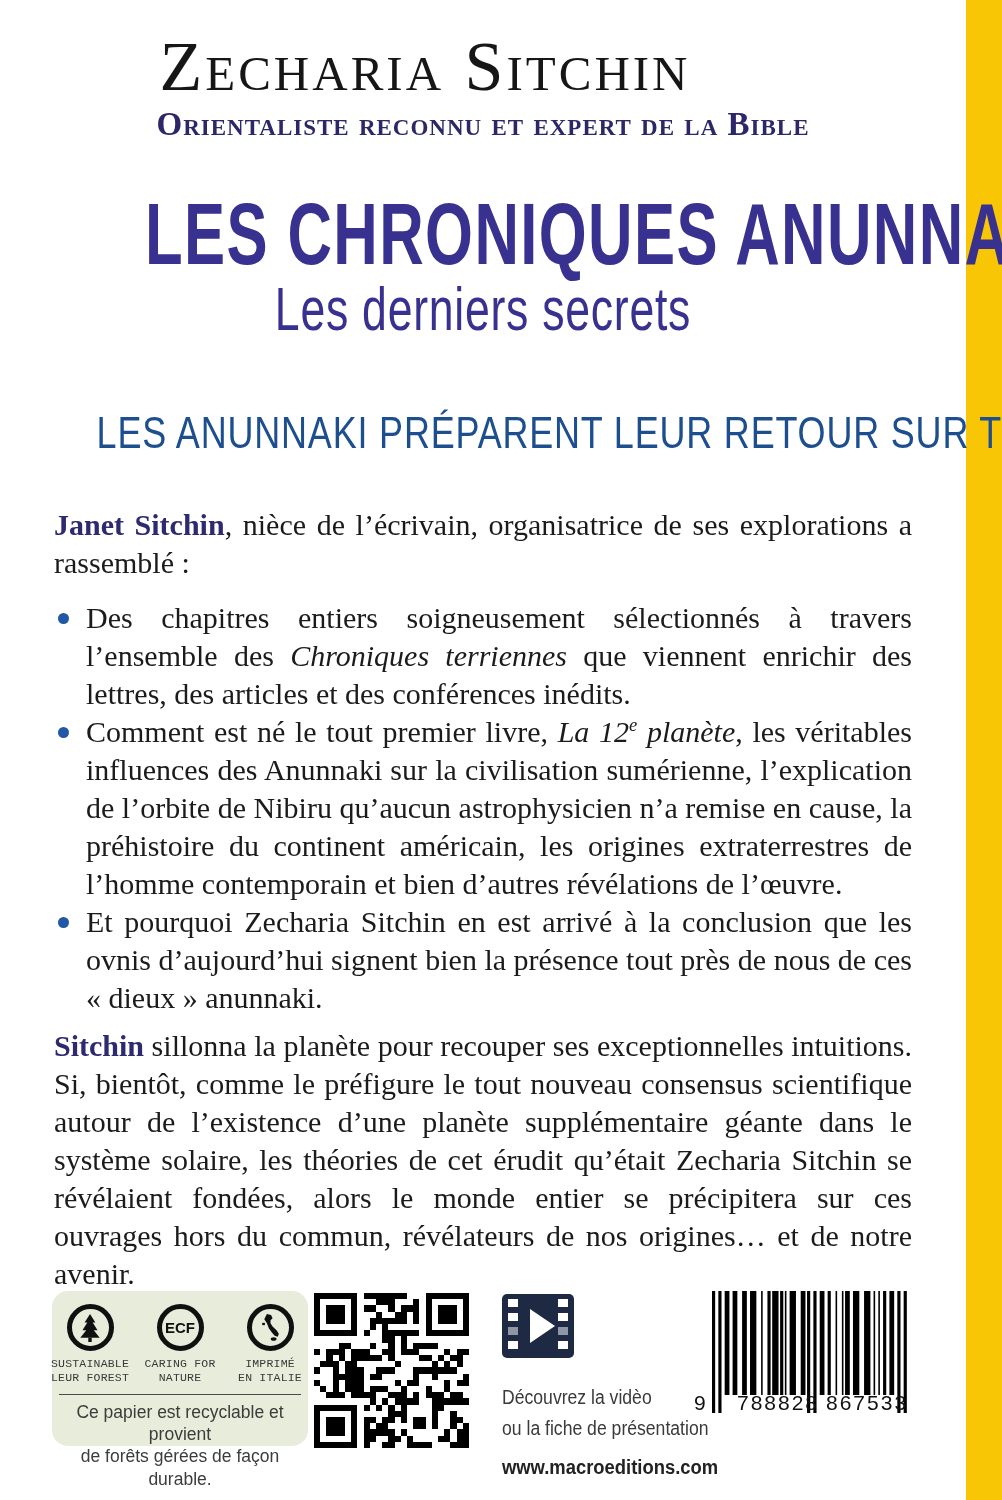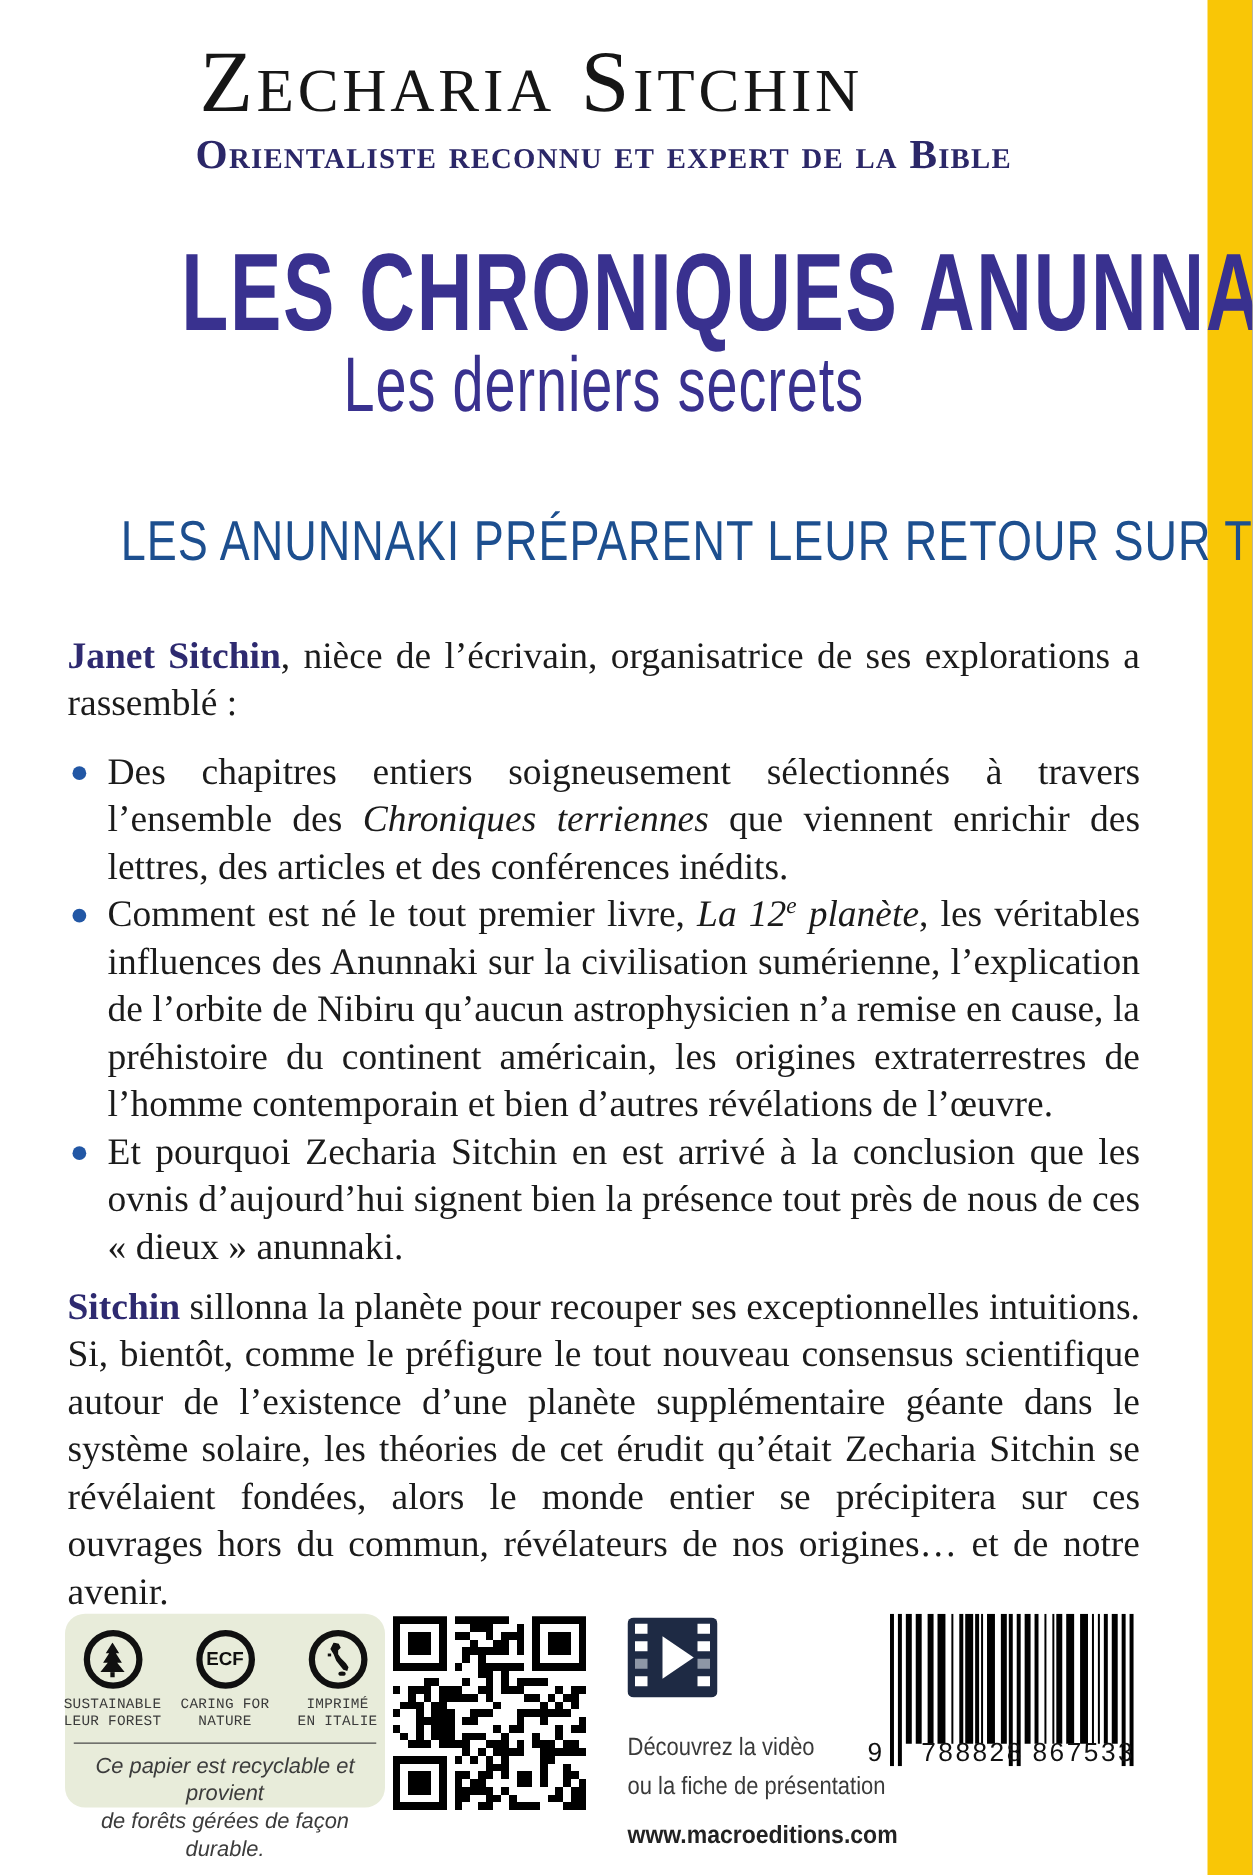--- a/index.html
+++ b/index.html
@@ -65,21 +65,21 @@
     display:flex;align-items:center;justify-content:center;background:transparent;
   }
   .ecf-text{font-family:"Liberation Sans",sans-serif;font-weight:700;font-size:15px;color:#101010;letter-spacing:0;}
   .badge-label{
     margin-top:6px;font-family:Liberation Mono, monospace;font-size:11.5px;line-height:1.2;
     color:#3a3a3a;text-align:center;letter-spacing:.2px;white-space:nowrap;
   }
   .eco-divider{border-top:1.5px solid #4a4a4a;margin:9px 7px 6px 7px;}
   .eco-note{
     font-family:"Liberation Sans",sans-serif;font-size:17.5px;line-height:1.28;
-    color:#3c3c3c;text-align:center;font-style:italic;
+    color:#3c3c3c;text-align:center;
   }
   .qr{position:absolute;left:314px;top:1293px;width:155px;height:155px;}
   .video{position:absolute;left:502px;top:1294px;width:210px;}
   .promo-lines{margin-top:20px;}
   .promo-line{
     font-family:"Liberation Sans",sans-serif;font-size:20px;line-height:31px;color:#3a3a3a;
     transform:scaleX(.88);transform-origin:0 50%;white-space:nowrap;
   }
   .website{
     margin-top:12px;font-family:"Liberation Sans",sans-serif;font-weight:700;font-size:20px;

